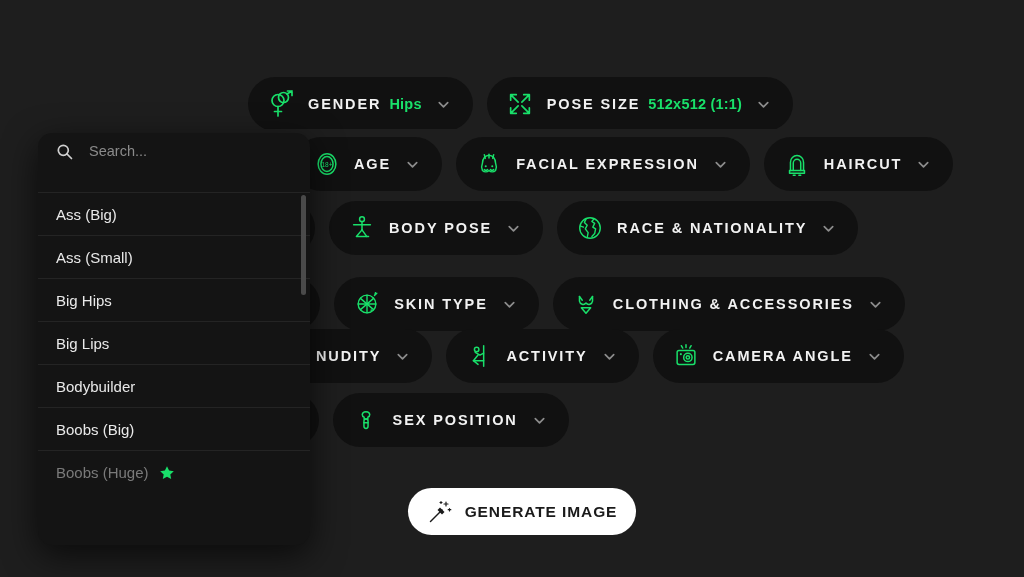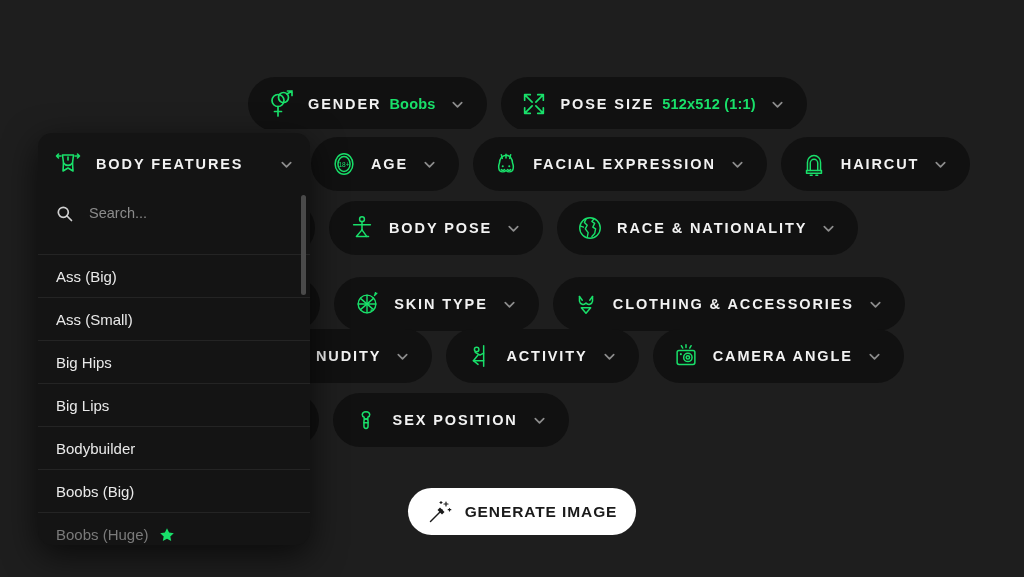--- a/index.html
+++ b/index.html
@@ -92,21 +92,21 @@
     height: 448px;
     background: #1e1e1e;
   }
 
   .opt-row {
     position: absolute;
     display: flex;
     gap: 14px;
     align-items: center;
   }
-  .r1 { top: 8px;   left: 311px; }
+  .r1 { top: 8px;   left: 294px; }
   .r2 { top: 72px;  left: 246px; }
   .r3 { top: 148px; left: 214px; }
   .r4 { top: 200px; left: 256px; }
   .r5 { top: 264px; left: 238px; }
 
   
   .panel {
     position: absolute;
     top: 133px;
     left: 38px;
@@ -218,21 +218,21 @@
     <div class="pill">
       <span class="ico">
         <svg viewBox="0 0 30 30" width="30" height="30" fill="none" stroke="currentColor" stroke-width="1.7" stroke-linecap="round">
           <circle cx="12" cy="11.5" r="6"></circle>
           <circle cx="17.5" cy="8.5" r="5"></circle>
           <path d="M21 5 L26 2 M26 2 L21.5 2 M26 2 L26 6.5"></path>
           <path d="M12 17.5 L12 27 M8.5 22.5 L15.5 22.5"></path>
         </svg>
       </span>
       <span class="label">GENDER</span>
-      <span class="value">Boobs</span>
+      <span class="value">Hips</span>
       <span class="chev">
         <svg viewBox="0 0 16 16" width="15" height="15" fill="none" stroke="currentColor" stroke-width="1.8" stroke-linecap="round" stroke-linejoin="round">
             <path d="M3.5 6 L8 10.5 L12.5 6"></path>
           </svg>
       </span>
     </div>
 
     <div class="pill">
       <span class="ico">
         <svg viewBox="0 0 30 30" width="28" height="28" fill="none" stroke="currentColor" stroke-width="1.8" stroke-linecap="round" stroke-linejoin="round">
@@ -495,37 +495,20 @@
       <path d="M19 3 L19 7 M17 5 L21 5" stroke-width="1.2"></path>
       <path d="M22.5 9.5 L22.5 12 M21.2 10.7 L23.8 10.7" stroke-width="1.2"></path>
       <path d="M14 2.5 L14 4.5 M13 3.5 L15 3.5" stroke-width="1.2"></path>
     </svg>
   </span>
   <span class="glabel">GENERATE IMAGE</span>
 </div>
 
 <div class="panel">
 
-  <div class="panel-head">
-    <span class="ico">
-      <svg viewBox="0 0 32 32" width="32" height="32" fill="none" stroke="currentColor" stroke-width="1.6" stroke-linecap="round" stroke-linejoin="round">
-        <path d="M10.5 7 L21.5 7 L20.5 15 a5.5 5.5 0 0 1 -9 0 Z"></path>
-        <path d="M11.5 15 L11 23 L16 20 L21 23 L20.5 15"></path>
-        <path d="M16 9 L16 12"></path>
-        <path d="M9 8 L4.5 8 M6.5 6 L4.5 8 L6.5 10"></path>
-        <path d="M23 8 L27.5 8 M25.5 6 L27.5 8 L25.5 10"></path>
-      </svg>
-    </span>
-    <span class="label">BODY FEATURES</span>
-    <span class="chev">
-      <svg viewBox="0 0 16 16" width="15" height="15" fill="none" stroke="currentColor" stroke-width="1.8" stroke-linecap="round" stroke-linejoin="round">
-          <path d="M3.5 6 L8 10.5 L12.5 6"></path>
-        </svg>
-    </span>
-  </div>
 
   <div class="search-row">
     <span class="sico">
       <svg viewBox="0 0 17 17" width="17" height="17" fill="none" stroke="currentColor" stroke-width="1.7" stroke-linecap="round">
           <circle cx="7.3" cy="7.3" r="5"></circle>
           <path d="M11 11 L15.5 15.5"></path>
         </svg>
     </span>
     <input class="search-input" type="text" value="" placeholder="Search..." style="">
   </div>

